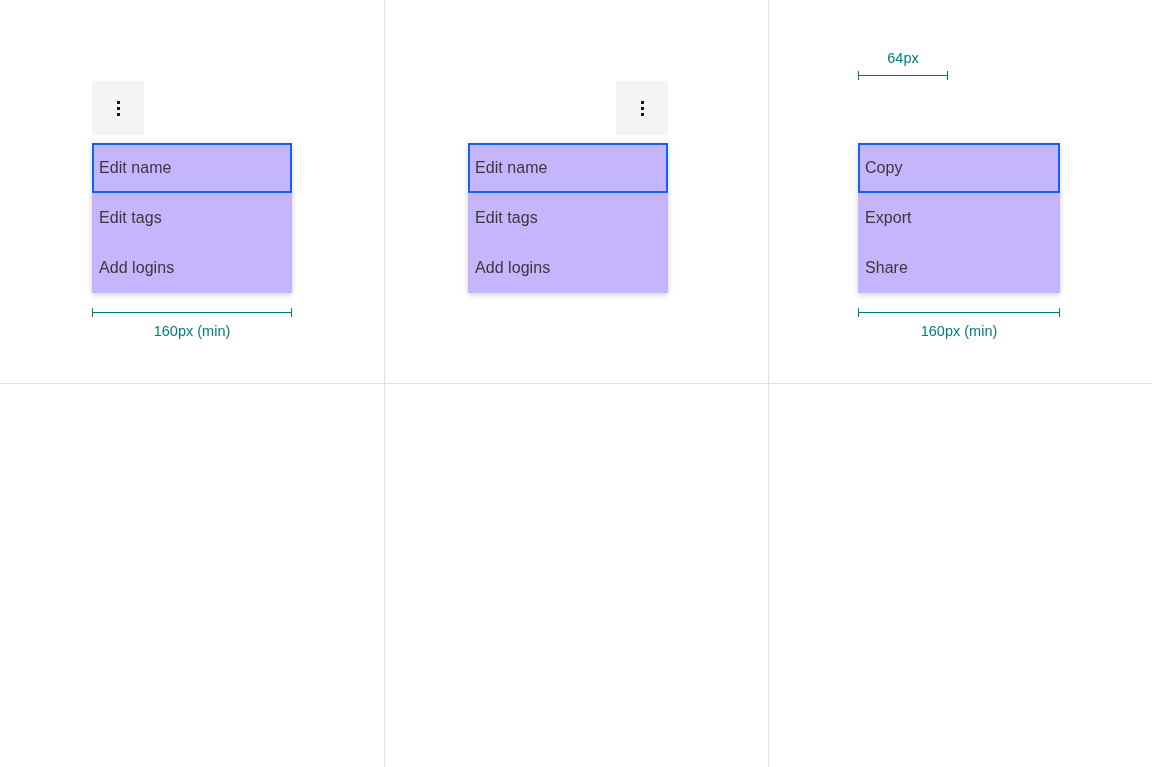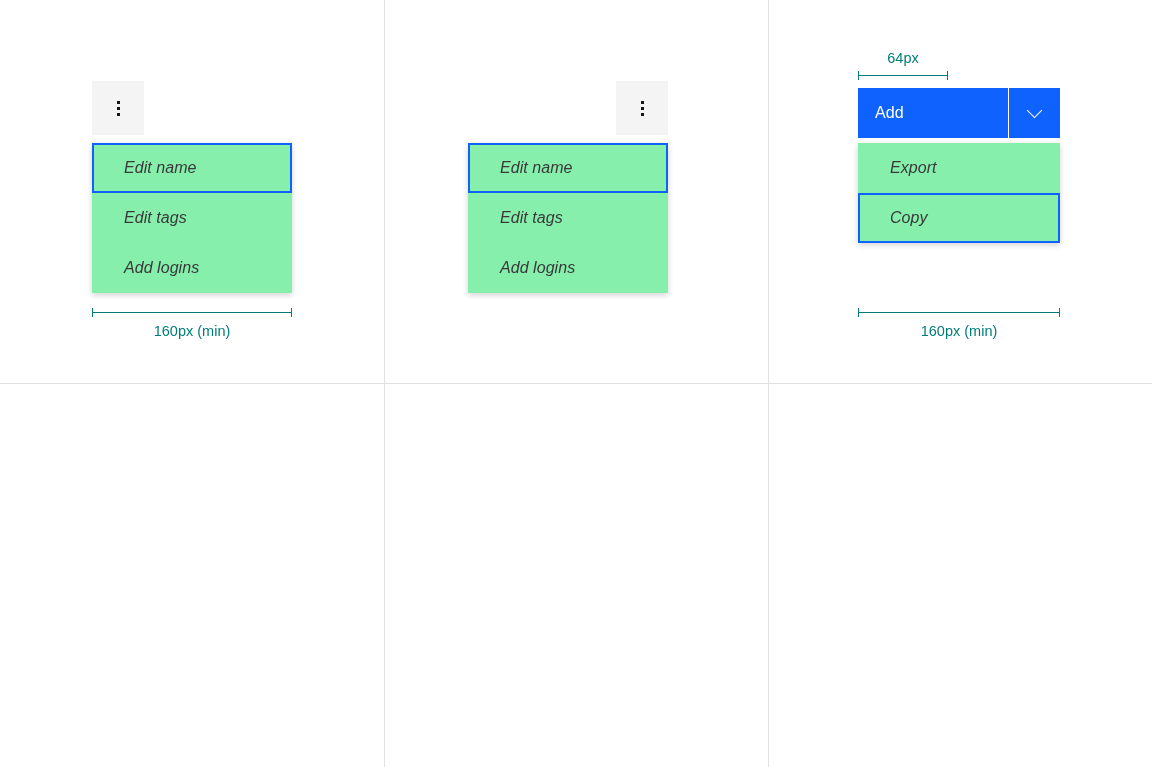--- a/index.html
+++ b/index.html
@@ -106,27 +106,26 @@
   
   .menu {
     position: absolute;
     background: #f4f4f4;
     box-shadow: 0 2px 6px rgba(0,0,0,0.18);
   }
   .menu-item {
     height: 50px;
     display: flex;
     align-items: center;
-    padding-left: 30px;
+    padding-left: 5px;
     font-size: 16px;
     color: #393939;
-    background: #86efac;
+    background: #c4b5fd;
     border: 2px solid transparent;
     letter-spacing: 0.05px;
-    font-style: italic;
   }
   .menu-item.selected {
     border-color: #0f62fe;
   }
 
   
   .btn-split {
     position: absolute;
     height: 50px;
     display: flex;
@@ -208,30 +207,25 @@
   </div>
 
   <div class="cell r0 c2">
 
     <div class="dim-label" style="left:90px; top:50px; width:90px;text-align:center;">64px</div>
     <div class="dim-line" style="left:90px; top:71px; width:90px;">
       <span class="dim-cap-l"></span>
         <span class="dim-cap-r"></span>
     </div>
 
-    <div class="btn-split" style="left:90px; top:88px; width:202px;">
-      <span class="btn-main">Add</span>
-      <span class="btn-toggle">
-        <span class="chev down"></span>
-      </span>
-    </div>
 
     <div class="menu" style="left:90px; top:143px; width:202px;">
+      <div class="menu-item selected">Copy</div>
       <div class="menu-item">Export</div>
-      <div class="menu-item selected">Copy</div>
+      <div class="menu-item">Share</div>
     </div>
 
     <div class="dim-line" style="left:90px; top:308px; width:202px;">
       <span class="dim-cap-l"></span>
         <span class="dim-cap-r"></span>
     </div>
     <div class="dim-label" style="left:90px; top:323px; width:202px;">160px (min)</div>
   </div>
 
   <div class="cell r1 c0">

